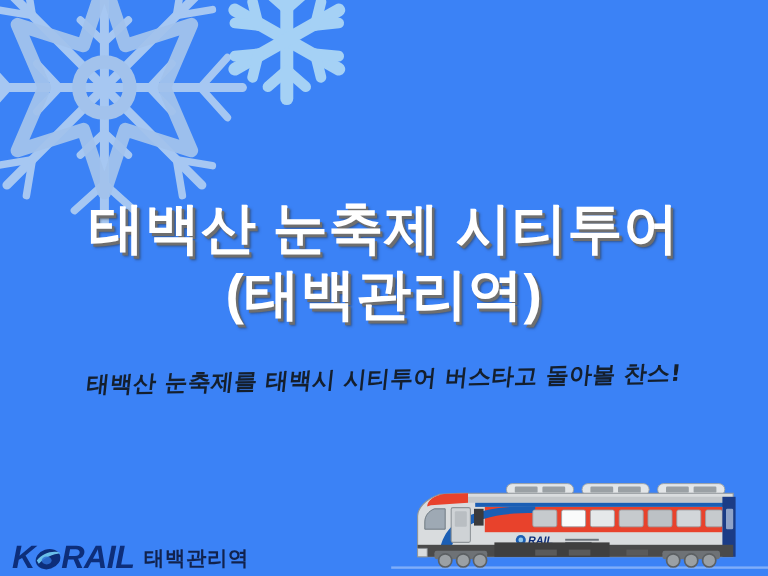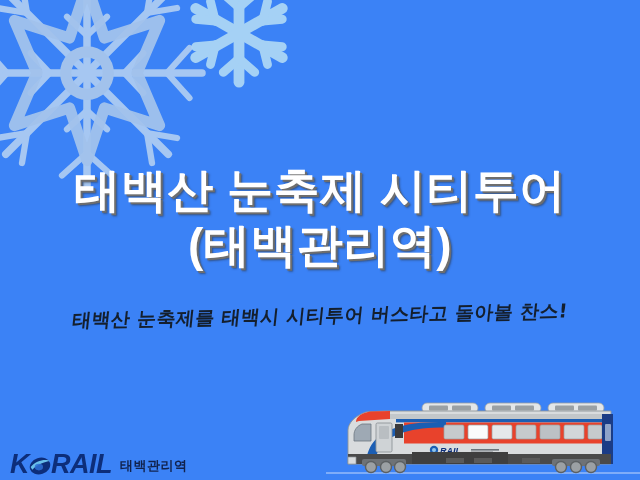--- a/index.html
+++ b/index.html
@@ -101,21 +101,21 @@
   #logo-swoosh {
     width: 22px;
     height: 22px;
     margin: 0 0px;
     position: relative;
     top: 1px;
   }
   #station-name {
     font-family: "DejaVu Sans", sans-serif;
     font-weight: bold;
-    font-size: 13px;
+    font-size: 17px;
     color: #11224d;
     letter-spacing: 0.5px;
     position: relative;
     top: 1px;
   }
 
   
   #train {
     position: absolute;
     left: 326px;

